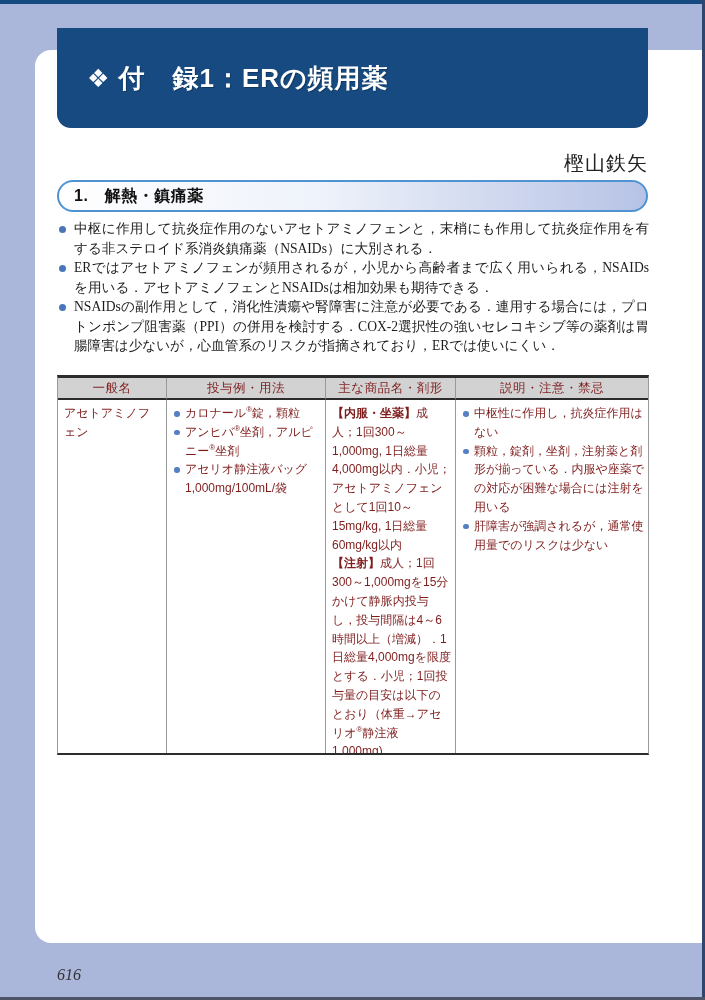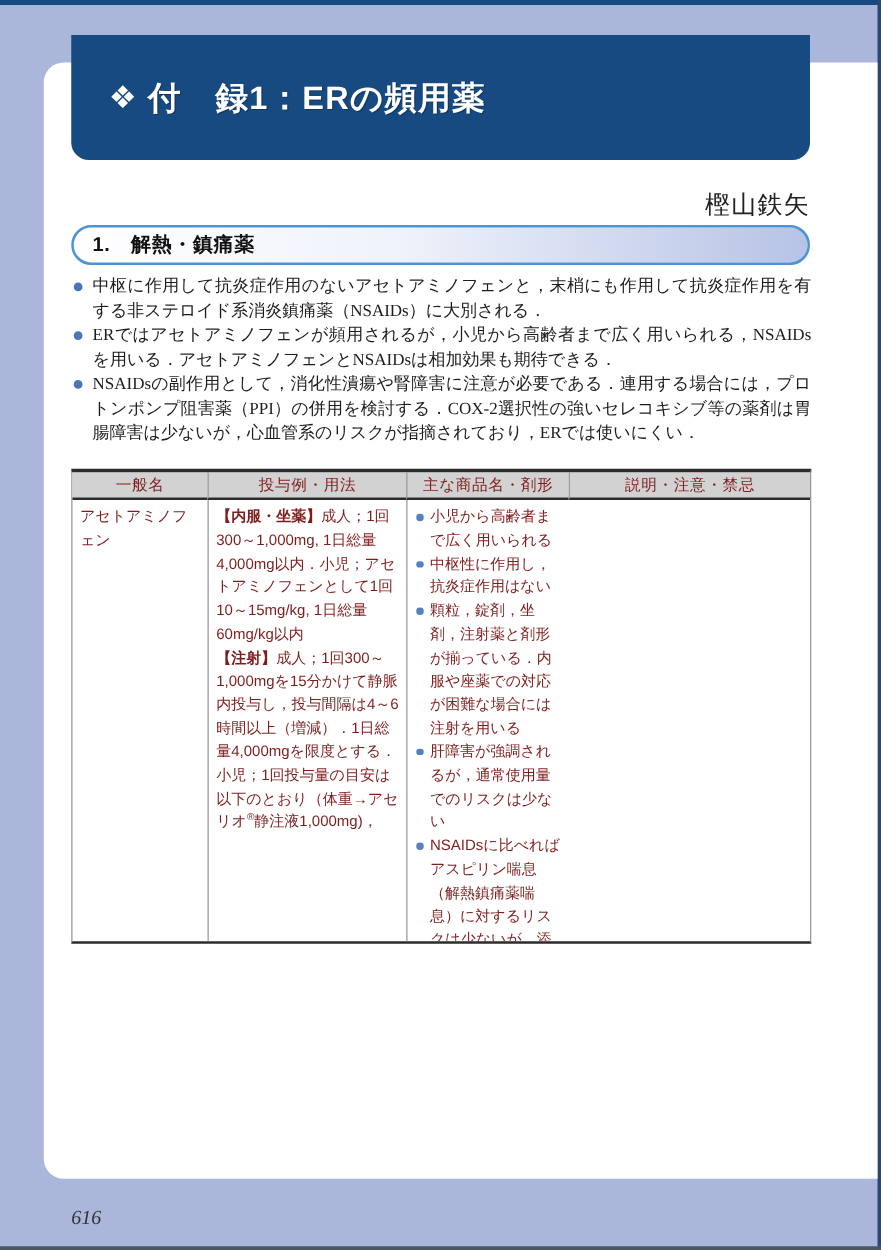--- a/index.html
+++ b/index.html
@@ -82,32 +82,37 @@
     </ul>
 
   <div class="tbl">
     <div class="th c1">一般名</div>
     <div class="th c3">投与例・用法</div>
     <div class="th c2">主な商品名・剤形</div>
     <div class="th c4">説明・注意・禁忌</div>
 
     <div class="td c1">アセトアミノフェン</div>
 
+    <div class="td c2">
+      <ul id="products">
+          <li>カロナール<sup>®</sup>錠，顆粒</li>
+          <li>アンヒバ<sup>®</sup>坐剤，アルピニー<sup>®</sup>坐剤</li>
+          <li>アセリオ静注液バッグ1,000mg/100mL/袋</li>
+        </ul>
+    </div>
 
     <div class="td c3 dosage">
       <p><span class="lbl">【内服・坐薬】</span><span>成人；1回300～1,000mg, 1日総量4,000mg以内．小児；アセトアミノフェンとして1回10～15mg/kg, 1日総量60mg/kg以内</span></p>
       <p><span class="lbl">【注射】</span><span>成人；1回300～1,000mgを15分かけて静脈内投与し，投与間隔は4～6時間以上（増減）．1日総量4,000mgを限度とする．小児；1回投与量の目安は以下のとおり（体重→アセリオ<sup>®</sup>静注液1,000mg)，</span></p>
 
     </div>
 
     <div class="td c4">
       <ul id="notes">
-          <li><span>小児から高齢者まで広く用いられる</span></li>
           <li><span>中枢性に作用し，抗炎症作用はない</span></li>
           <li><span>顆粒，錠剤，坐剤，注射薬と剤形が揃っている．内服や座薬での対応が困難な場合には注射を用いる</span></li>
           <li><span>肝障害が強調されるが，通常使用量でのリスクは少ない</span></li>
-          <li><span>NSAIDsに比べればアスピリン喘息（解熱鎮痛薬喘息）に対するリスクは少ないが，添付文書上は</span><span class="u">禁忌</span><span>である</span></li>
         </ul>
     </div>
   </div>
 
   <div class="page-num">616</div>
 </div>
 
 </body></html>

